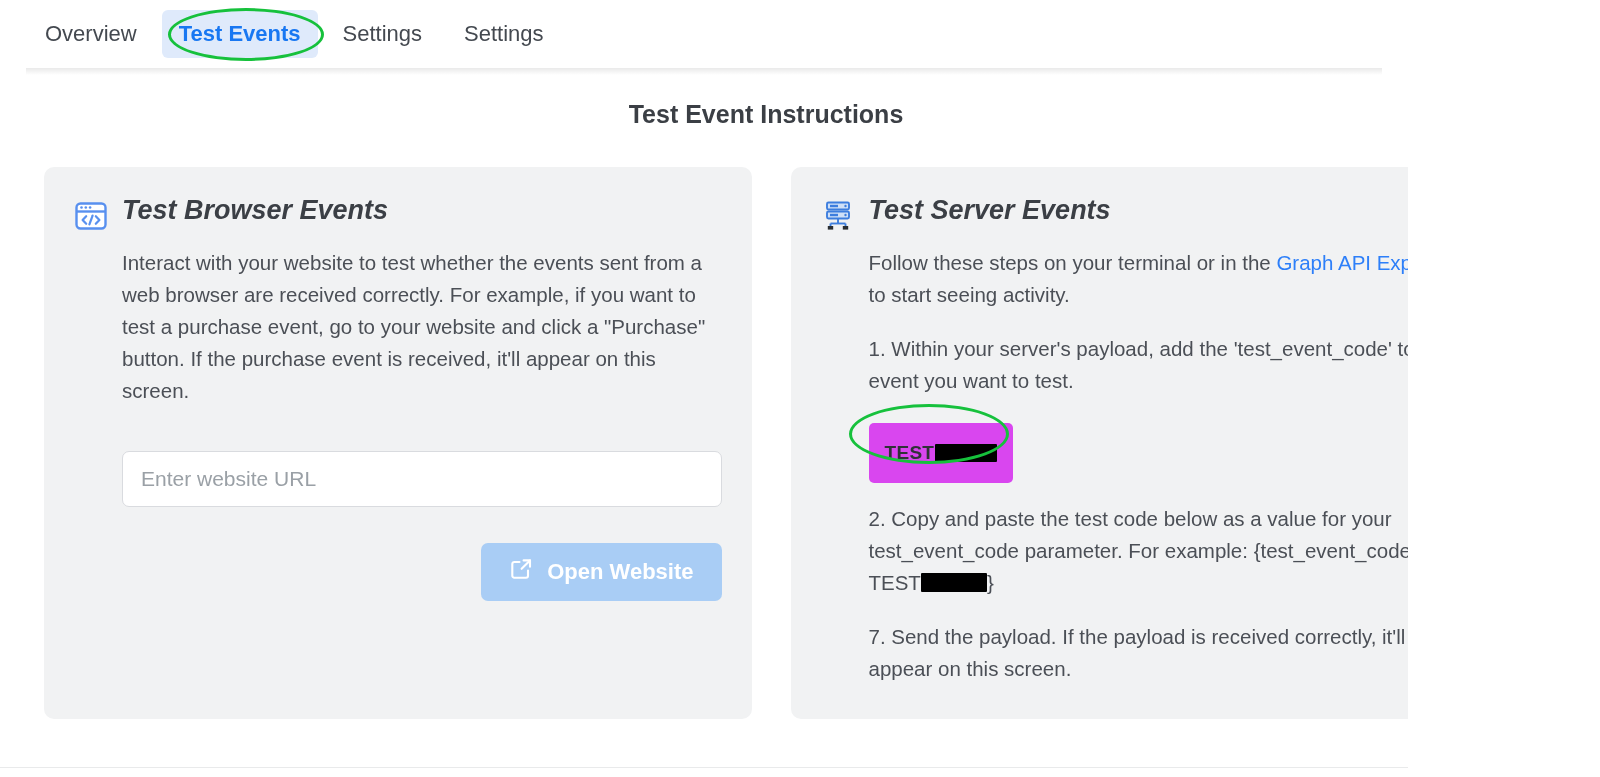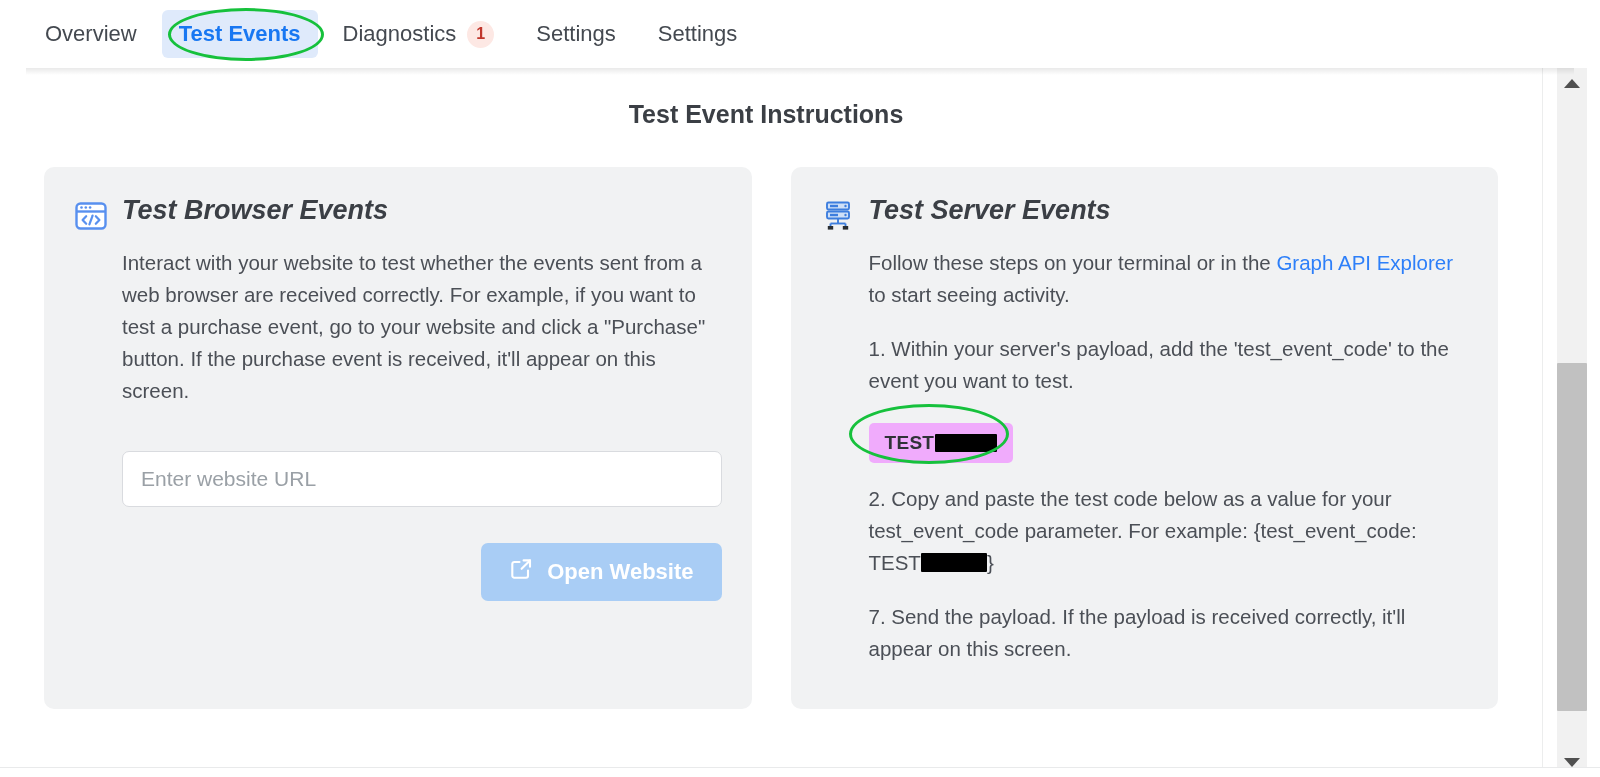--- a/index.html
+++ b/index.html
@@ -7,21 +7,21 @@
   html, body {
     width: 1600px;
     height: 777px;
     background: #ffffff;
     font-family: "Liberation Sans", sans-serif;
     overflow: hidden;
   }
 
   .app-frame {
     position: relative;
-    width: 1600px;
+    width: 1408px;
     height: 777px;
     background: #ffffff;
     overflow: hidden;
   }
 
   
   .tab-bar {
     position: relative;
     height: 68px;
     background: #ffffff;
@@ -217,23 +217,23 @@
     padding: 14px 28px;
     height: 58px;
     min-width: 224px;
     cursor: pointer;
   }
 
   
   .code-chip {
     display: inline-flex;
     align-items: center;
-    background: #f0abfc;
+    background: #d946ef;
     border-radius: 5px;
-    padding: 9px 16px;
+    padding: 19px 16px;
     font-size: 19px;
     font-weight: bold;
     color: #2f3237;
     letter-spacing: 0.3px;
     margin: 4px 0 20px 0;
     cursor: pointer;
   }
   .code-chip .redact { height: 18px; width: 62px; margin-left: 1px; }
 
   
@@ -323,24 +323,20 @@
   <div class="tab-bar">
 
     <div class="tab">
       <span>Overview</span>
     </div>
 
     <div class="tab active">
       <span>Test Events</span>
     </div>
 
-    <div class="tab">
-      <span>Diagnostics</span>
-      <span class="tab-badge">1</span>
-    </div>
 
     <div class="tab">
       <span>Settings</span>
     </div>
 
     <div class="tab">
       <span>Settings</span>
     </div>
   </div>
 

